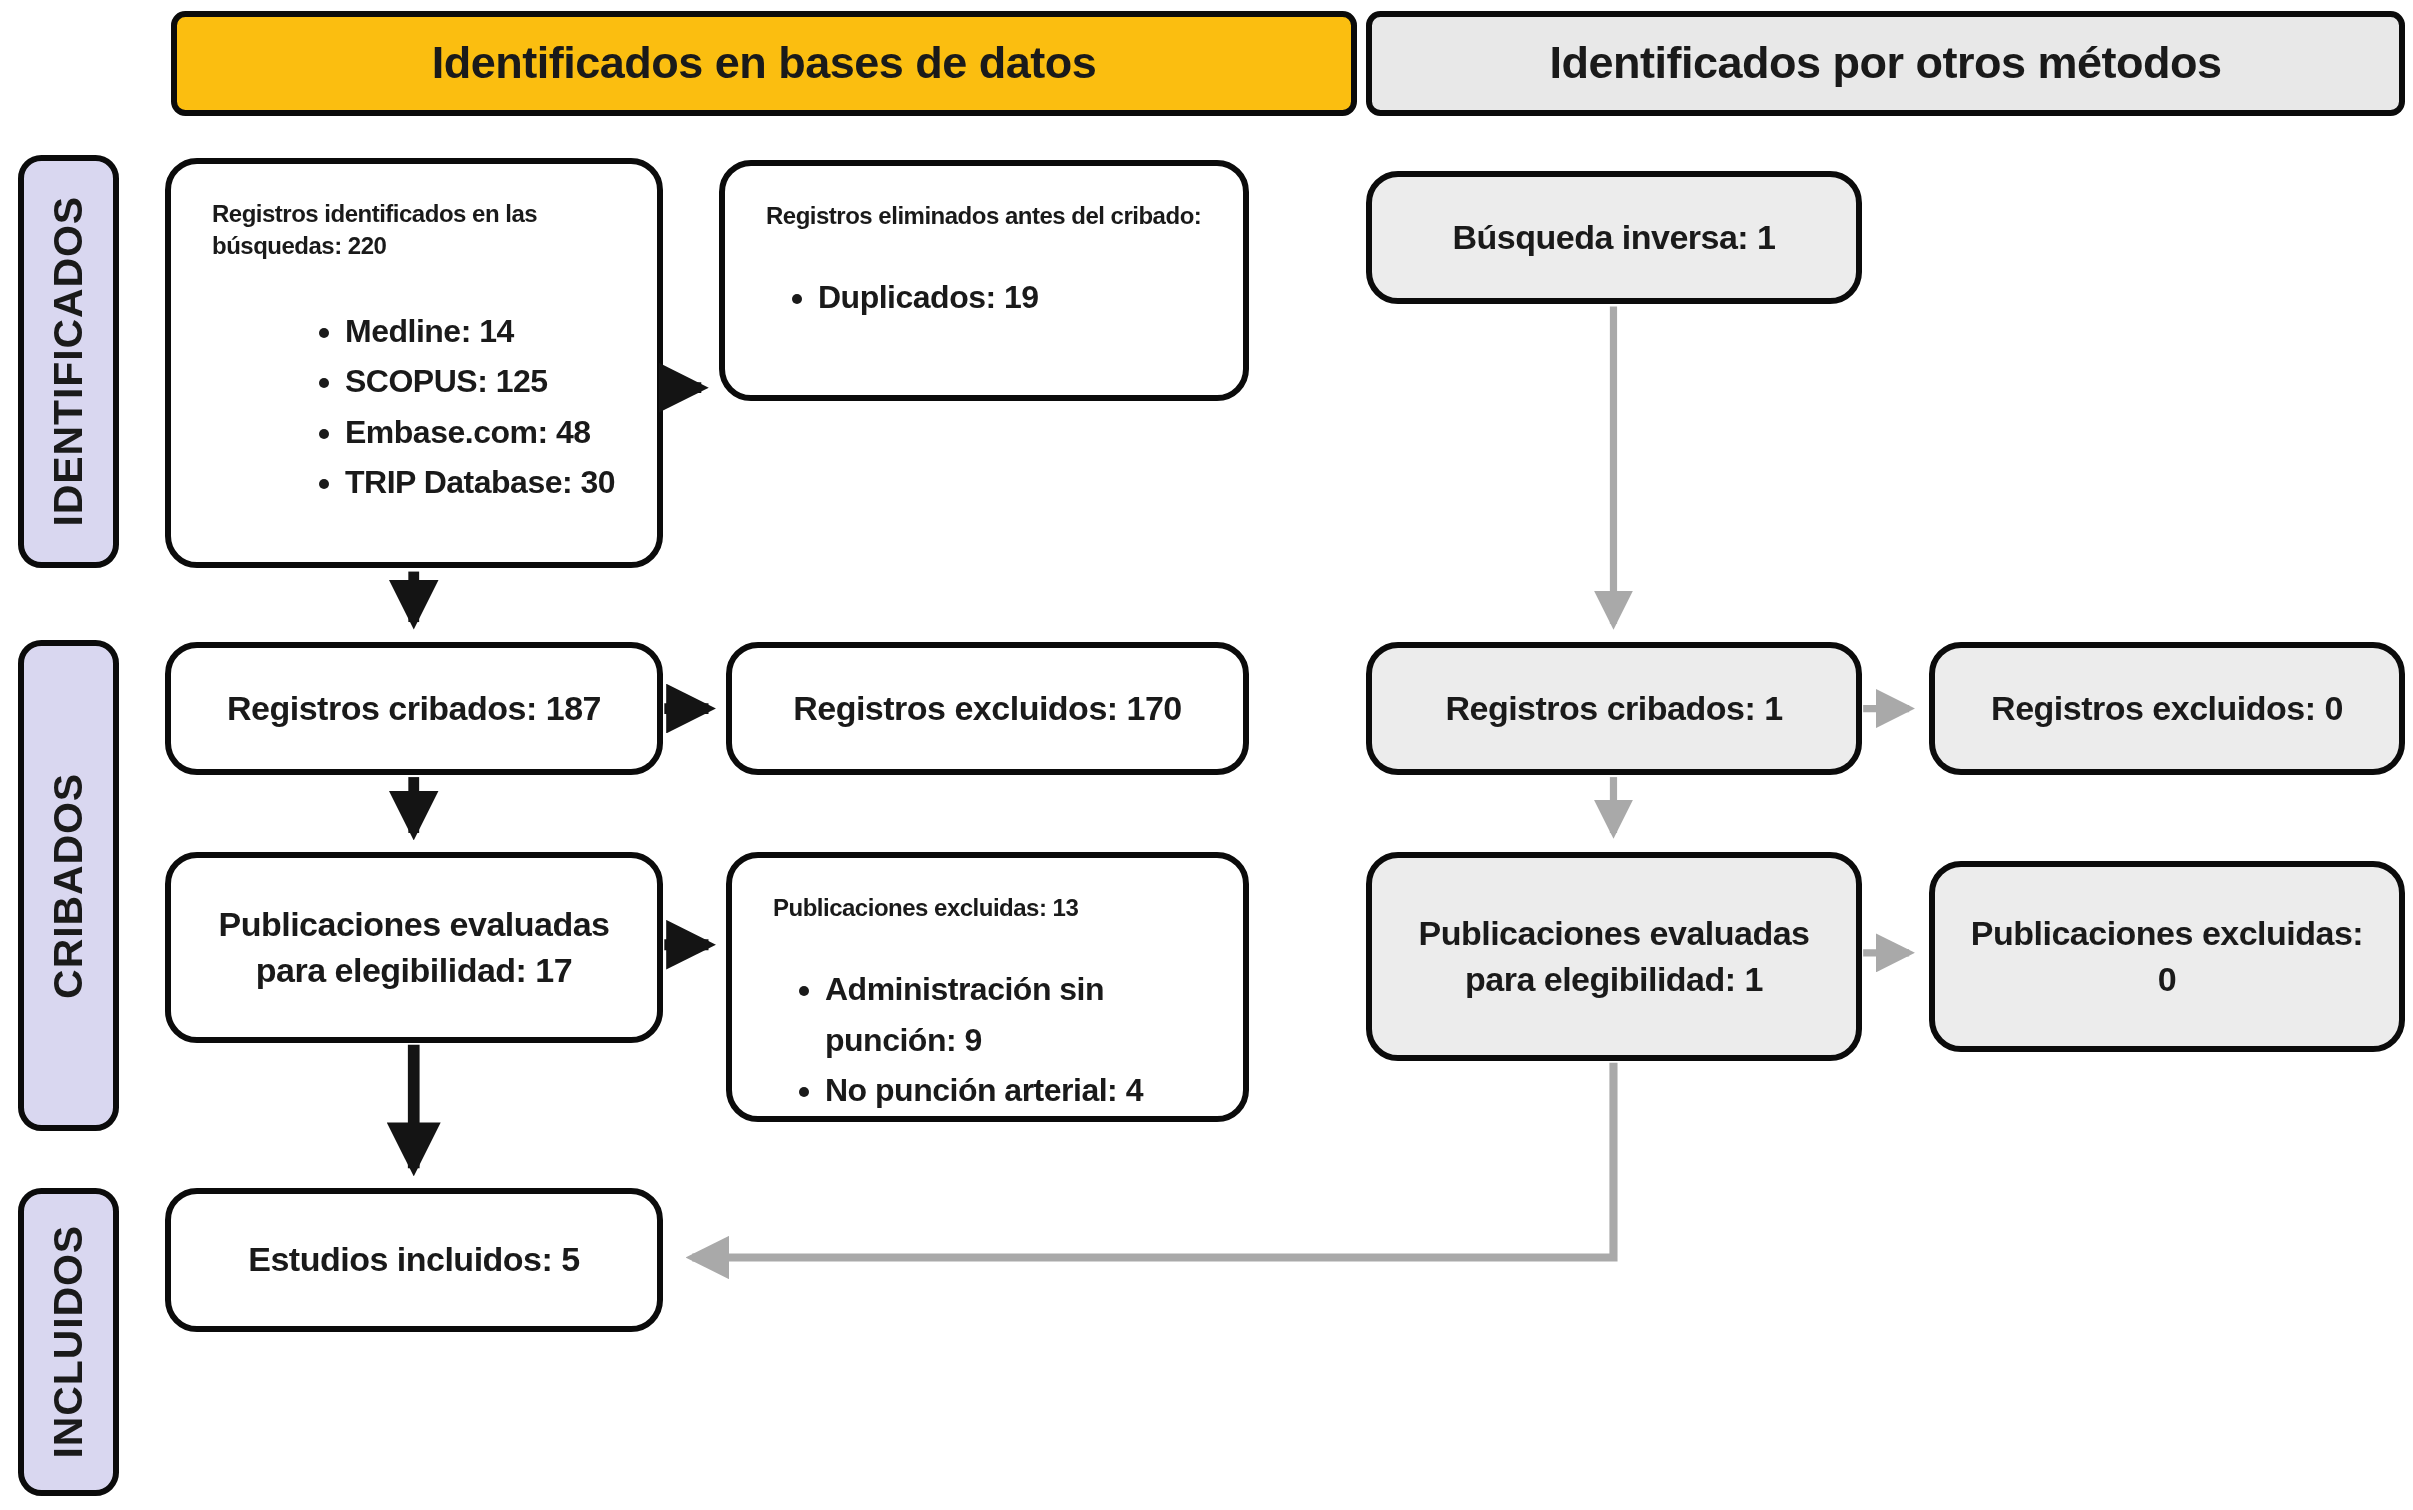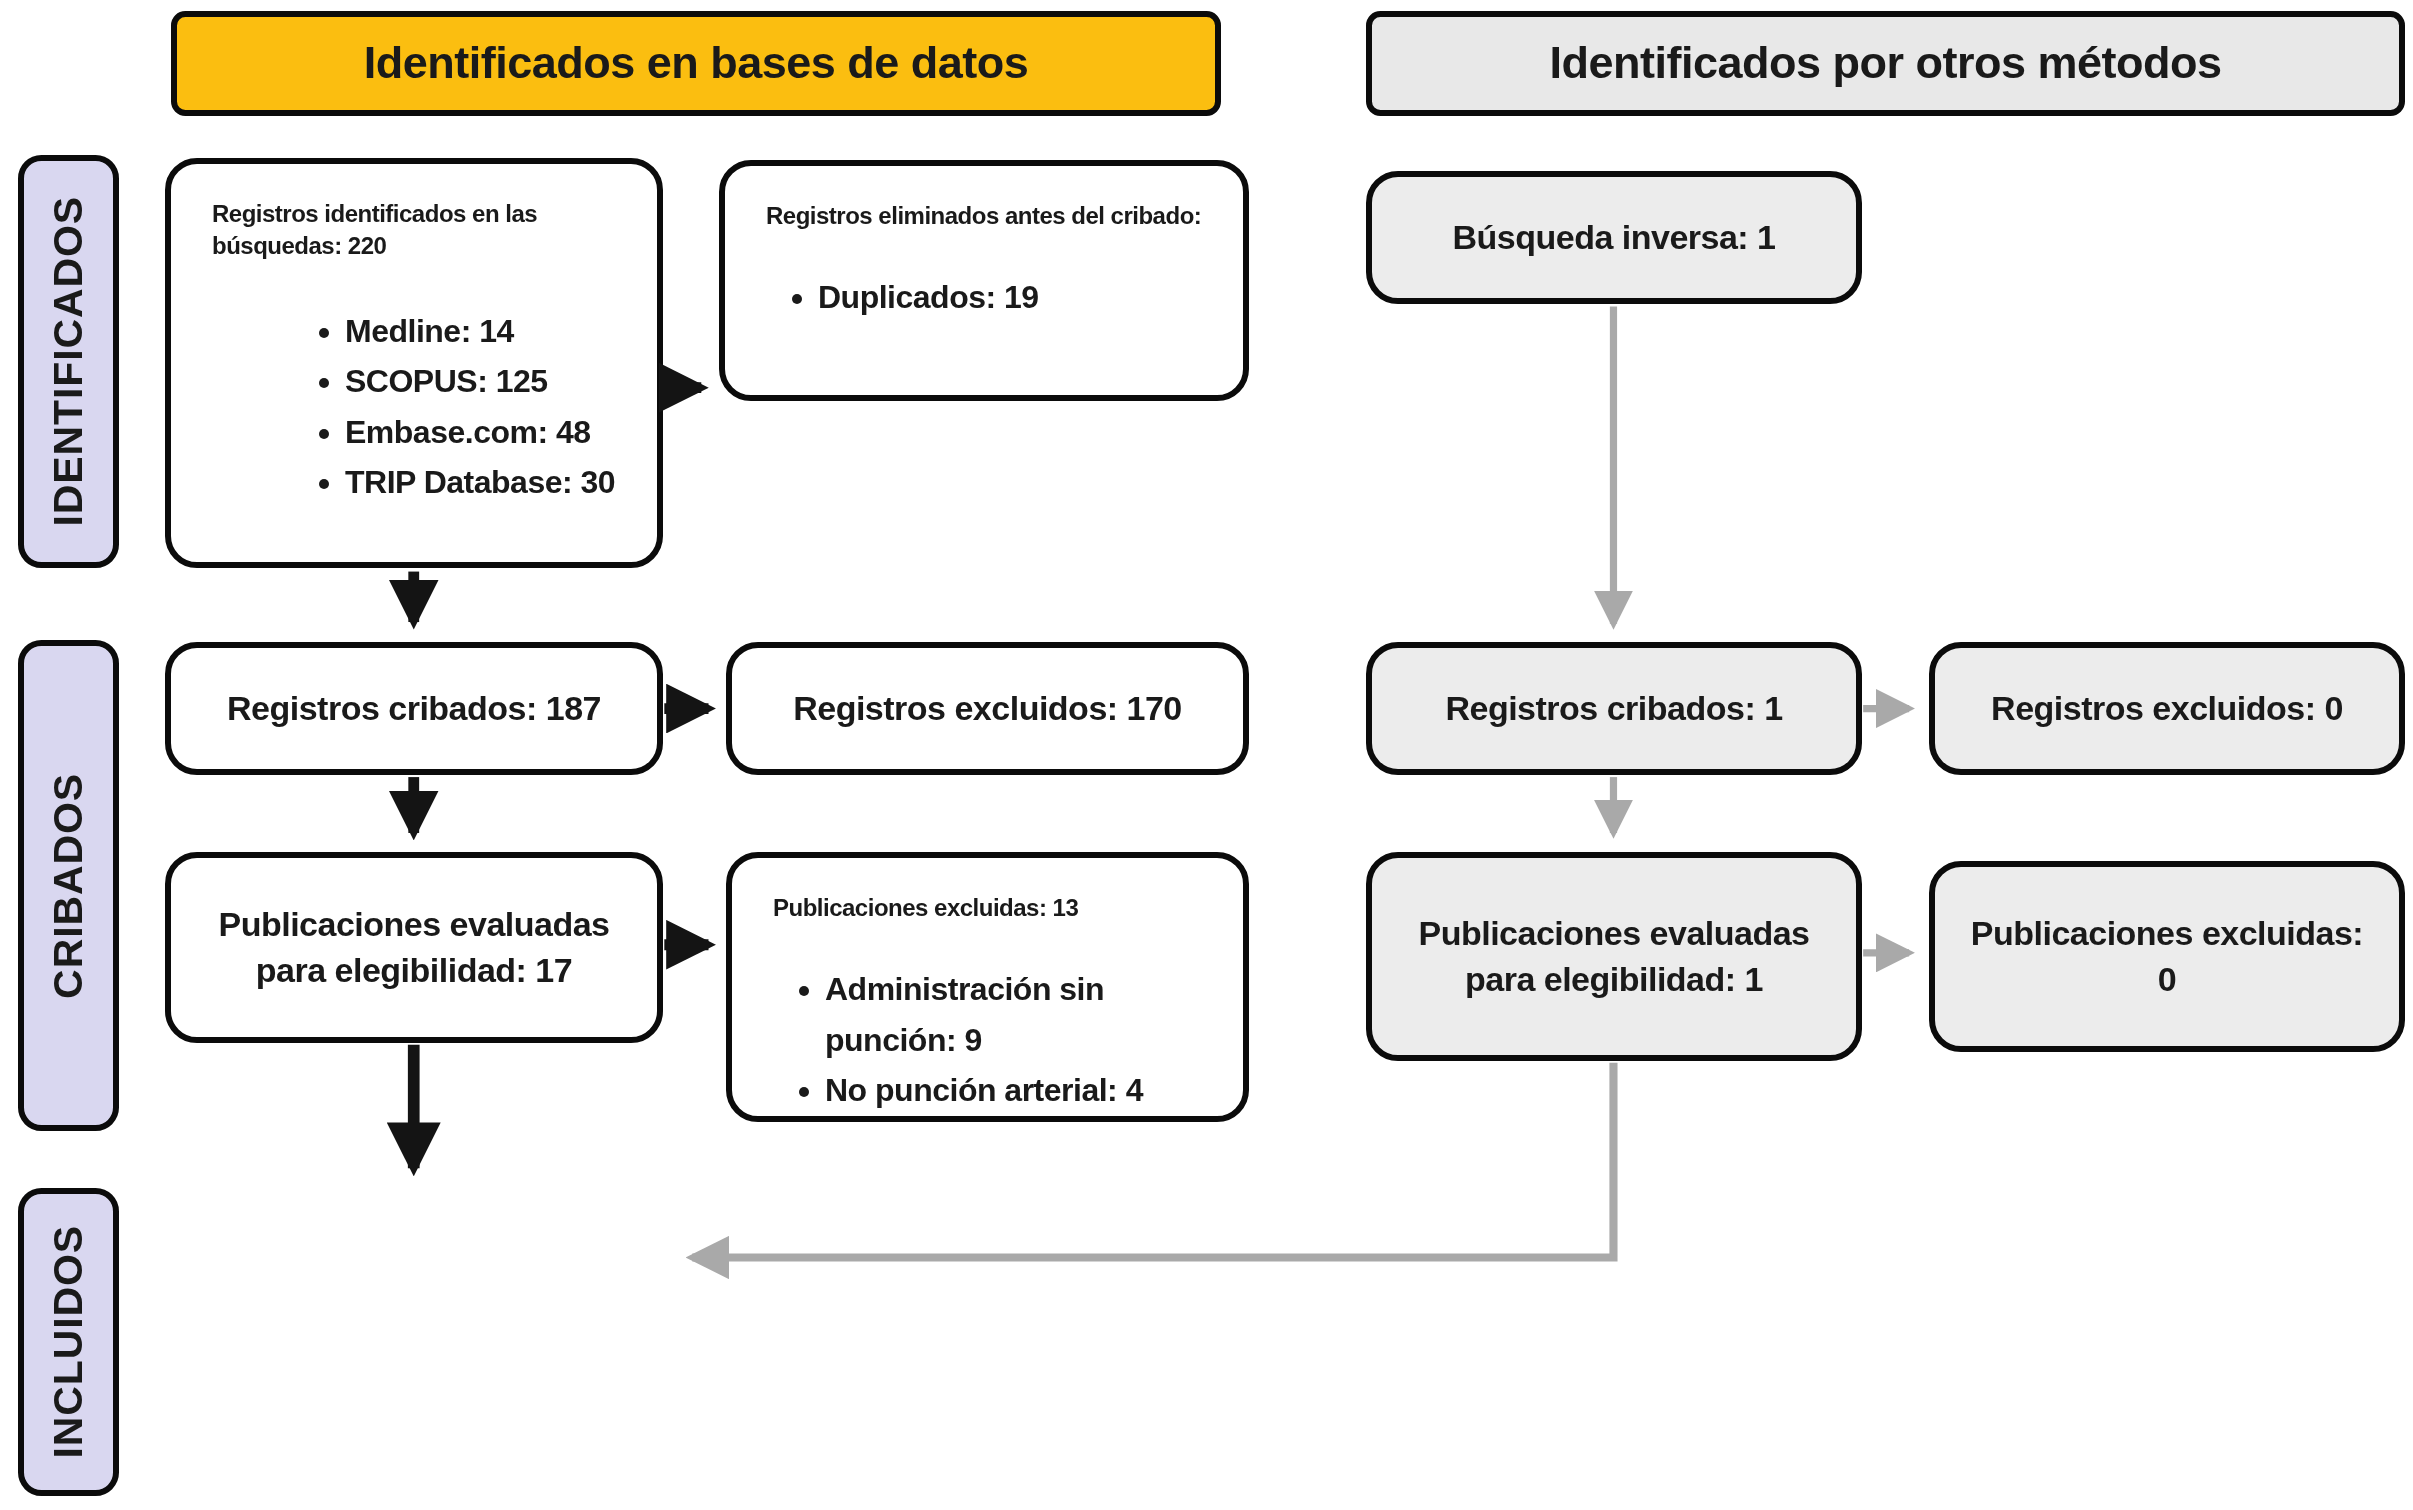--- a/index.html
+++ b/index.html
@@ -24,21 +24,21 @@
     overflow:hidden;
   }
   .abs{position:absolute;box-sizing:border-box;}
   .hdr{
     border:6.3px solid var(--line);
     border-radius:14.4px;
     display:flex;align-items:center;justify-content:center;
     font-size:45px;
     letter-spacing:-0.5px;
   }
-  .hdr-left{left:171px;top:10.8px;width:1050px;height:105px;background:var(--header-left-fill);}
+  .hdr-left{left:171px;top:10.8px;width:1186px;height:105px;background:var(--header-left-fill);}
   .hdr-right{left:1366px;top:10.8px;width:1039px;height:105px;background:var(--header-right-fill);}
   .stage{
     background:var(--stage-fill);
     border:6.3px solid var(--line);
     border-radius:23.4px;
     display:flex;align-items:center;justify-content:center;
   }
   .stage span{
     writing-mode:vertical-rl;
     transform:rotate(180deg);
@@ -135,20 +135,23 @@
   </div>
 
   <div class="abs box listy box6">
     <div class="title nowrap">Publicaciones excluidas: 13</div>
     <ul class="tight">
         <li>Administración sin punción: 9</li>
         <li>No punción arterial: 4</li>
       </ul>
   </div>
 
+  <div class="abs box center box7">
+    <span>Estudios incluidos: 5</span>
+  </div>
 
   <div class="abs box gray center rbox1">
     <span>Búsqueda inversa: 1</span>
   </div>
 
   <div class="abs box gray center rbox2">
     <span>Registros cribados: 1</span>
   </div>
 
   <div class="abs box gray center rbox3">

